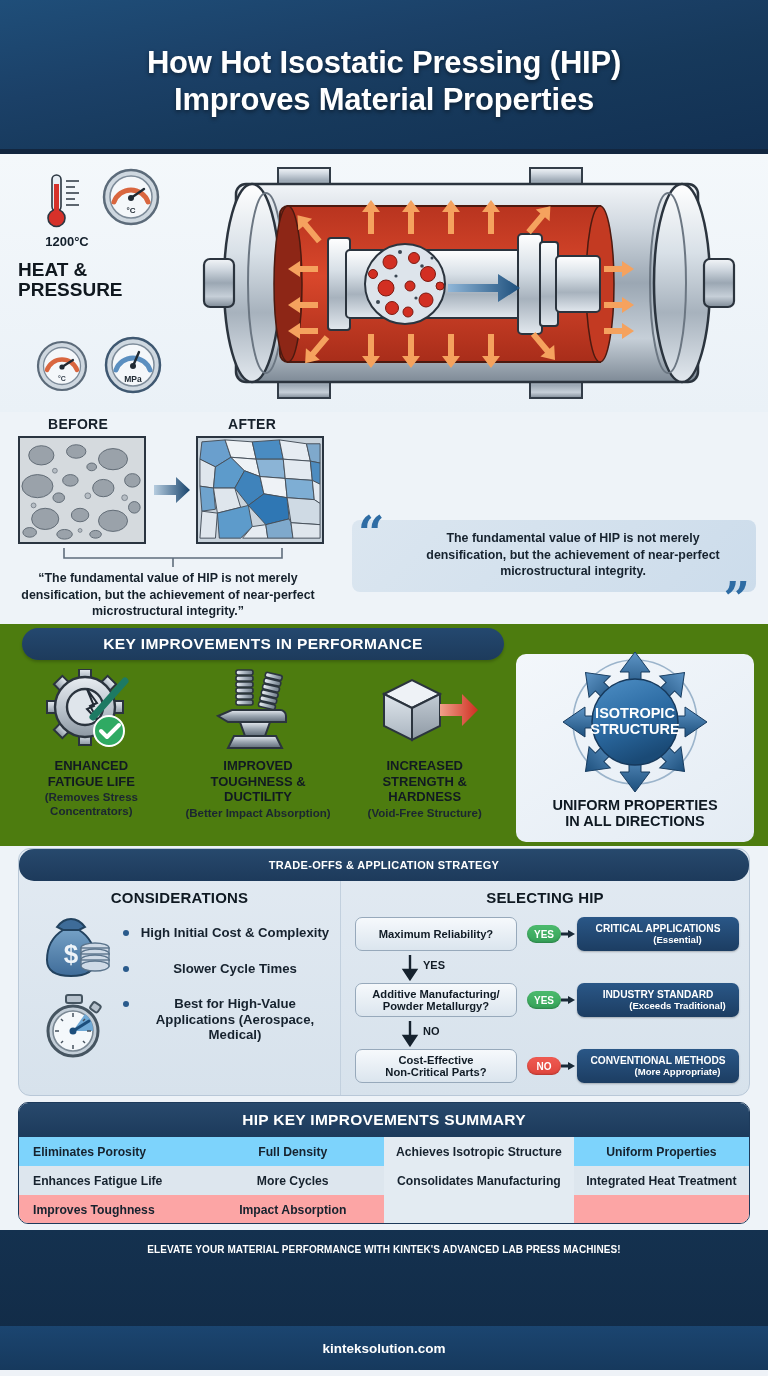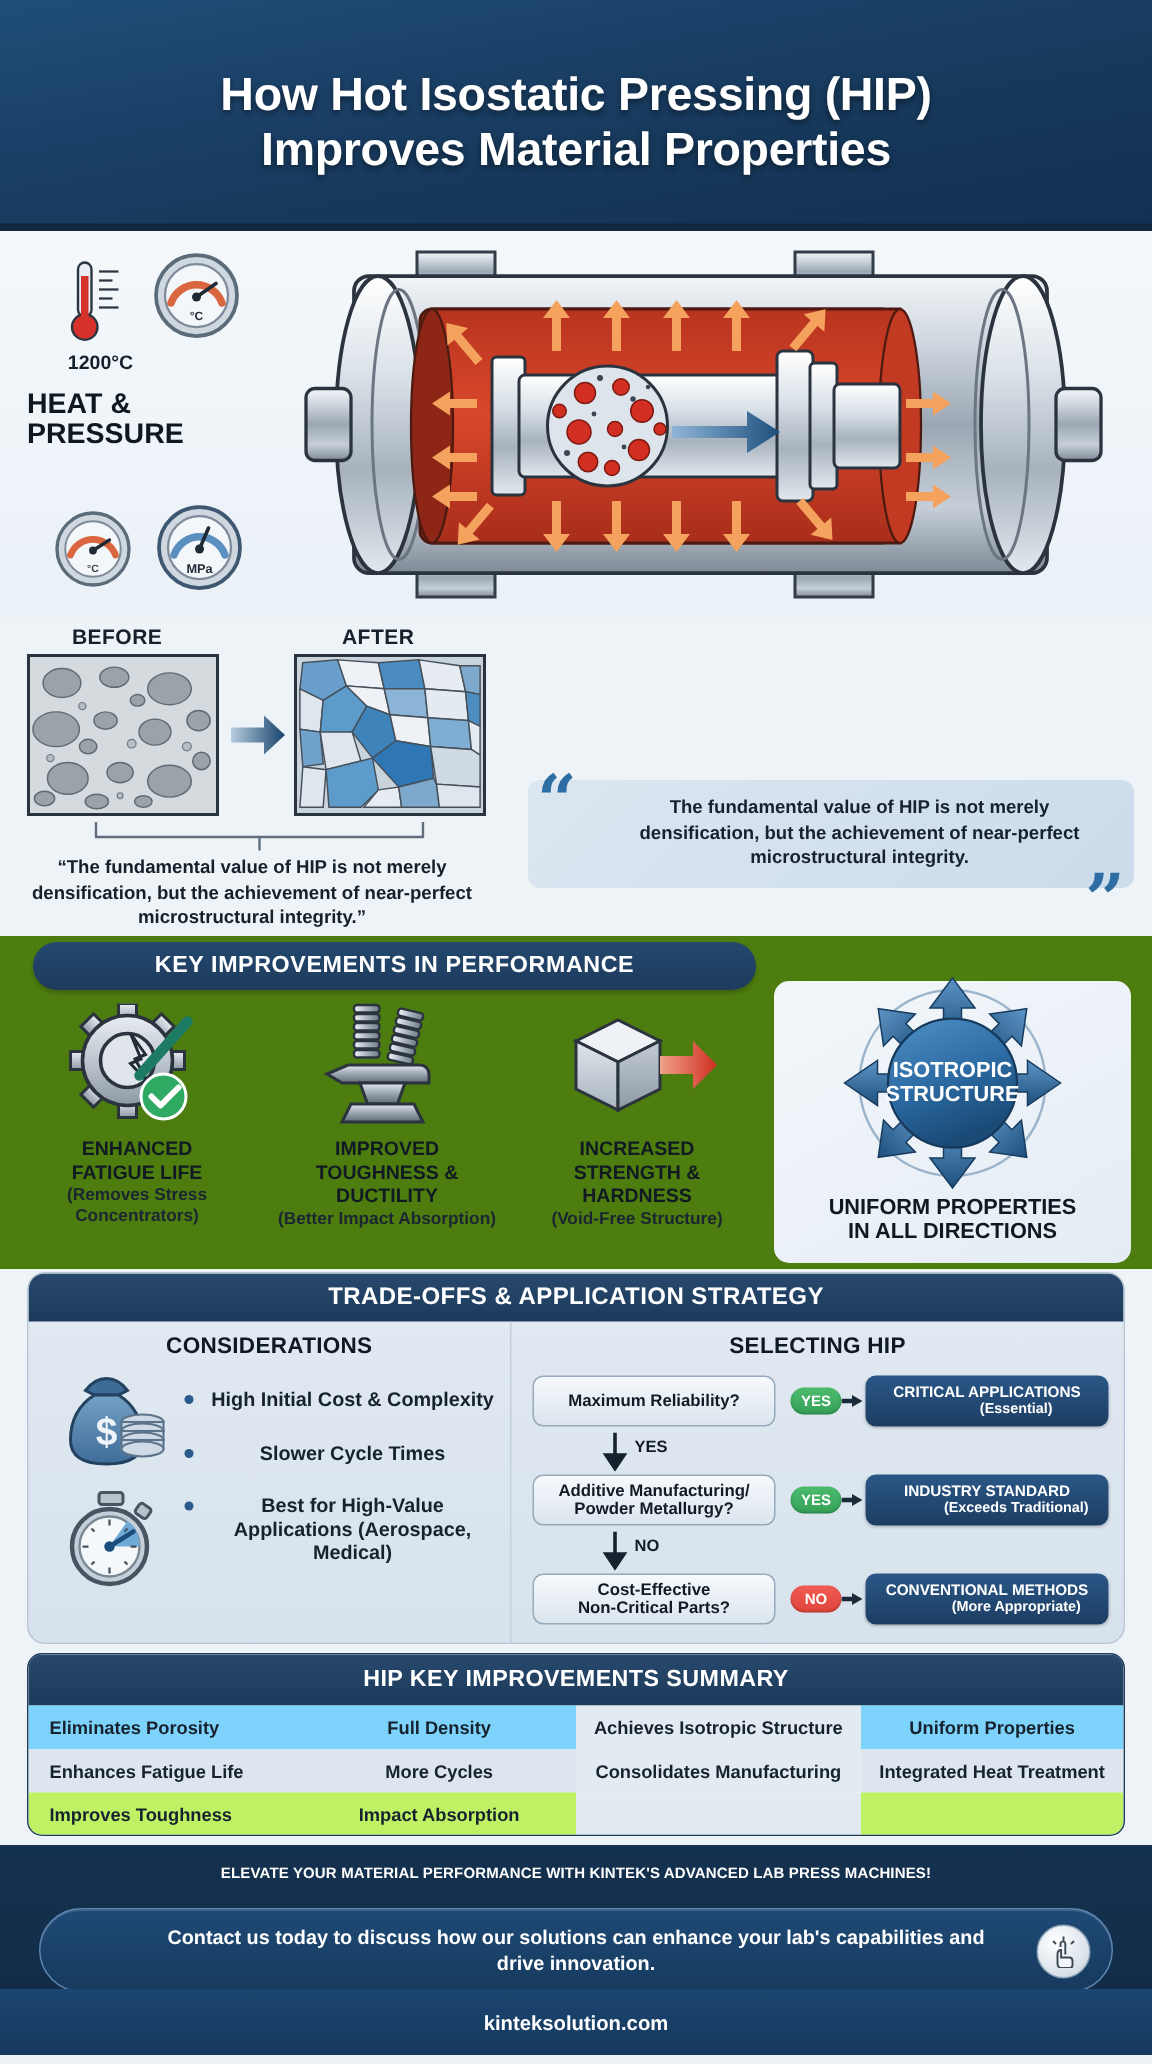--- a/index.html
+++ b/index.html
@@ -130,22 +130,22 @@
   
   .sec-trade { position: relative; height: 256px; background:#eef3f8; }
   .panel {
     position: absolute; left: 18px; top: 2px; width: 732px; height: 248px;
     border-radius: 12px; overflow: hidden;
     background: linear-gradient(180deg,#e2eaf2 0%, #d7e2ec 100%);
     border: 1px solid #b9c8d8;
   }
   .panel-head {
     height: 32px; background: linear-gradient(180deg,#27496d 0%, #1d3a5b 100%);
-    color:#fff; font-size:16px; font-weight:bold; letter-spacing:.3px;
-    display:flex; align-items:center; justify-content:center;
+    color:#fff; font-size:11px; font-weight:bold; letter-spacing:.3px;
+    display:flex; align-items:center; justify-content:center;border-radius:15px;
   }
   .panel-body { position: relative; height: 216px; display: flex; }
   .col-left { width: 322px; position: relative; border-right: 1px solid #c2d0de; }
   .col-right { flex: 1; position: relative; }
   .col-title { text-align:center; font-size:15px; font-weight:bold; color:#0f1922; margin-top:8px; letter-spacing:.2px;}
   .bullets { position:absolute; left: 104px; top: 44px; width: 210px; text-align: center; }
   .bullets li { list-style:none; position:relative; font-size:13.2px; font-weight:bold; color:#16222e; line-height:1.18; margin-bottom: 20px; padding-left: 14px;}
   .bullets li::before { content:""; position:absolute; left:0; top:5px; width:6px; height:6px; border-radius:50%; background:#2a5b8c; }
   .ico-money { position:absolute; left: 20px; top: 34px; width:72px; height:64px; }
   .ico-watch { position:absolute; left: 22px; top: 112px; width:66px; height:66px; }
@@ -196,21 +196,21 @@
   table.sum td {
     height: 29px; font-size: 12.2px; font-weight:bold; color:#16222e;
     text-align:center; padding: 0 6px;
   }
   table.sum td.c0 { text-align:left; padding-left: 14px; width: 25%; }
   table.sum td.c1 { width: 25%; }
   table.sum td.c2 { width: 26%; }
   table.sum td.c3 { width: 24%; }
   table.sum tr.r0 td { background: #7dd3fc; }
   table.sum tr.r1 td { background: #dde6ee; }
-  table.sum tr.r2 td { background: #bef264; }
+  table.sum tr.r2 td { background: #fca5a5; }
   table.sum td.shade { background: #e3ebf2 !important; }
 
   
   .footer {
     position: relative; height: 140px;
     background: linear-gradient(180deg,#14314f 0%, #112a45 100%);
   }
   .footer-top {
     position:absolute; left:0; right:0; top:14px; text-align:center;
     color:#fff; font-size:10px; font-weight:bold; letter-spacing:.1px;
@@ -802,30 +802,16 @@
           </tr>
         </tbody>
           </table>
       </div>
     </div>
 
   </div>
 
   <div class="footer">
     <div class="footer-top">ELEVATE YOUR MATERIAL PERFORMANCE WITH KINTEK'S ADVANCED LAB PRESS MACHINES!</div>
-    <div class="cta">
-      <div class="cta-text">Contact us today to discuss how our solutions can enhance your lab's capabilities and drive innovation.</div>
-      <div class="cta-click">
-        <svg width="22" height="22" viewBox="0 0 22 22">
-          <g stroke="#3a4954" stroke-width="1.3" fill="none">
-            <line x1="11" y1="1" x2="11" y2="4"></line>
-              <line x1="4" y1="4" x2="6" y2="6"></line>
-            <line x1="18" y1="4" x2="16" y2="6"></line>
-          </g>
-          <path d="M9 8 v-2 a1.6 1.6 0 0 1 3.2 0 v7" fill="#f2f6fa" stroke="#3a4954" stroke-width="1.3"></path>
-          <path d="M7 13 q0 -3 2.4 -3 v5 h5.6 q2 0 2 2.4 v2.6 q0 2 -2 2 h-5 q-3 0 -3 -3 z" fill="#f2f6fa" stroke="#3a4954" stroke-width="1.3"></path>
-        </svg>
-      </div>
-    </div>
     <div class="footer-url">kinteksolution.com</div>
   </div>
 
 </div>
 
 </body></html>

